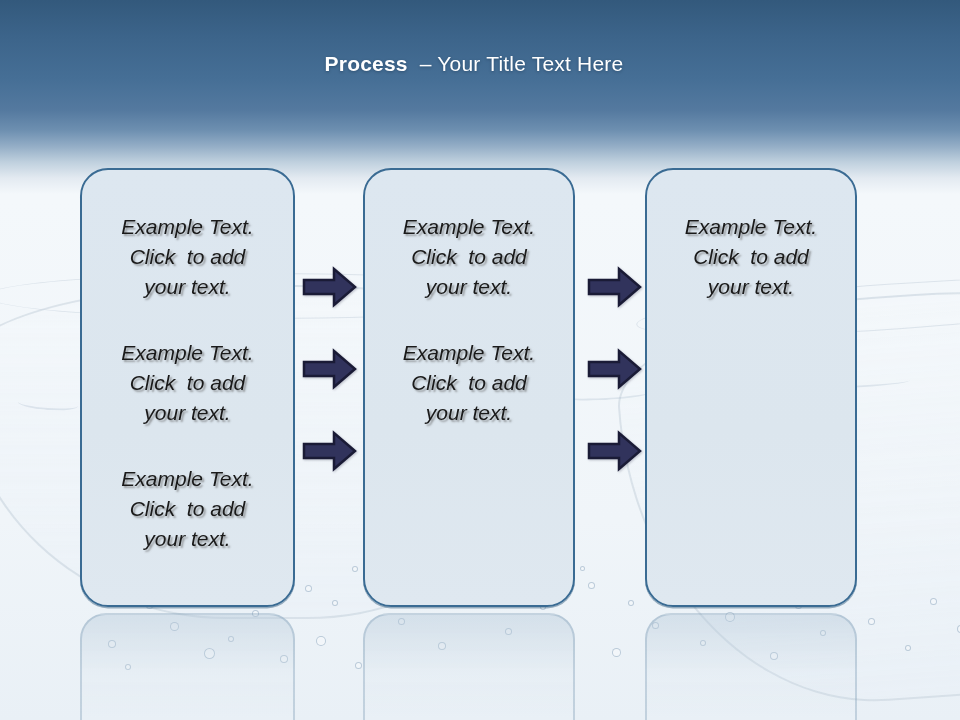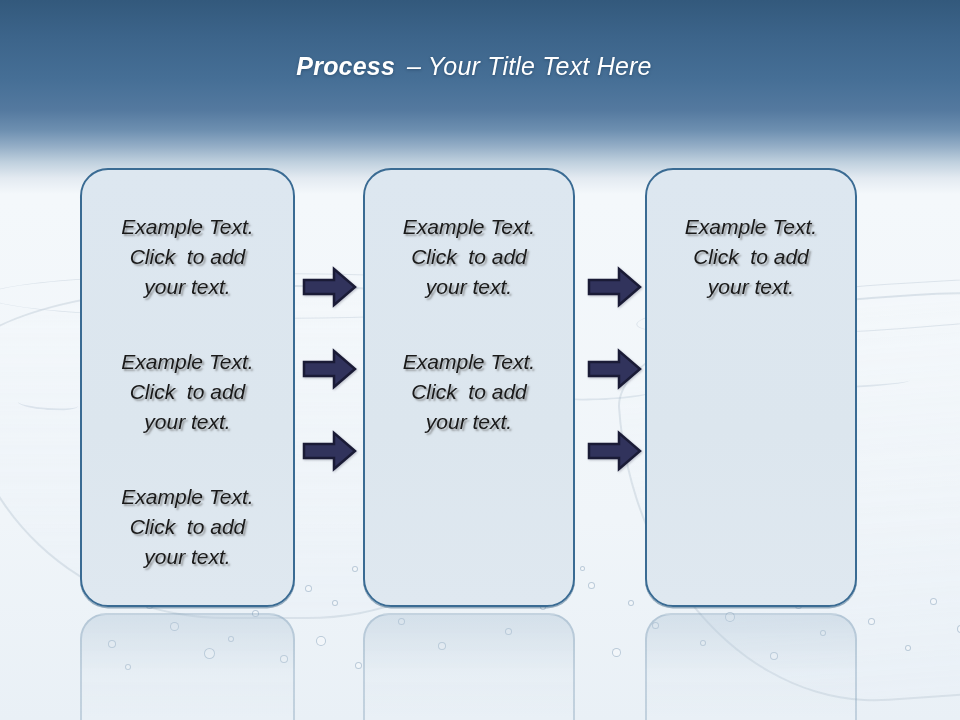--- a/index.html
+++ b/index.html
@@ -18,24 +18,23 @@
       #54799f 55%,
       #6d8fb0 65%,
       #93adc6 73%,
       #bfd0de 81%,
       #e3eaf1 89%,
       #f4f8fb 97%);
   }
   .slide-title{
     position:absolute; left:0; top:52px; width:948px;
     text-align:center; color:var(--title-text);
-    font-size:25px; letter-spacing:.2px;
+    font-size:21px; letter-spacing:.2px;
     text-shadow:0 1px 3px rgba(10,30,50,.35);
     white-space:pre;
-    font-style:italic;
   }
   .slide-title .emph{font-weight:bold;}
   .slide-title .rest{font-weight:normal; margin-left:12px;}
 
   
   .glass{
     position:absolute; border:2px solid rgba(172,188,202,.45);
     background:linear-gradient(180deg, rgba(246,249,252,.25), rgba(233,240,247,.55));
     opacity:.75;
   }
@@ -66,21 +65,21 @@
     position:absolute; top:168px; height:439px; box-sizing:border-box;
     background:linear-gradient(180deg,#dde7f0 0%, var(--panel-fill) 60%, #dfe8f0 100%);
     border:2.5px solid var(--panel-border);
     border-radius:28px;
     box-shadow:0 1.5px 0 rgba(43,84,118,.45);
   }
   .panel-1{left:80px;  width:215px;}
   .panel-2{left:363px; width:212px;}
   .panel-3{left:645px; width:212px;}
   .blocks{
-    display:flex; flex-direction:column; gap:45px;
+    display:flex; flex-direction:column; gap:36px;
     padding-top:42px; align-items:center;
   }
   .text-block{
     text-align:center; font-style:italic;
     font-size:21px; line-height:30px; color:var(--body-text);
     text-shadow:2px 2px 2px rgba(90,90,90,.55);
   }
   .text-line{display:block; white-space:pre;}
 
   

